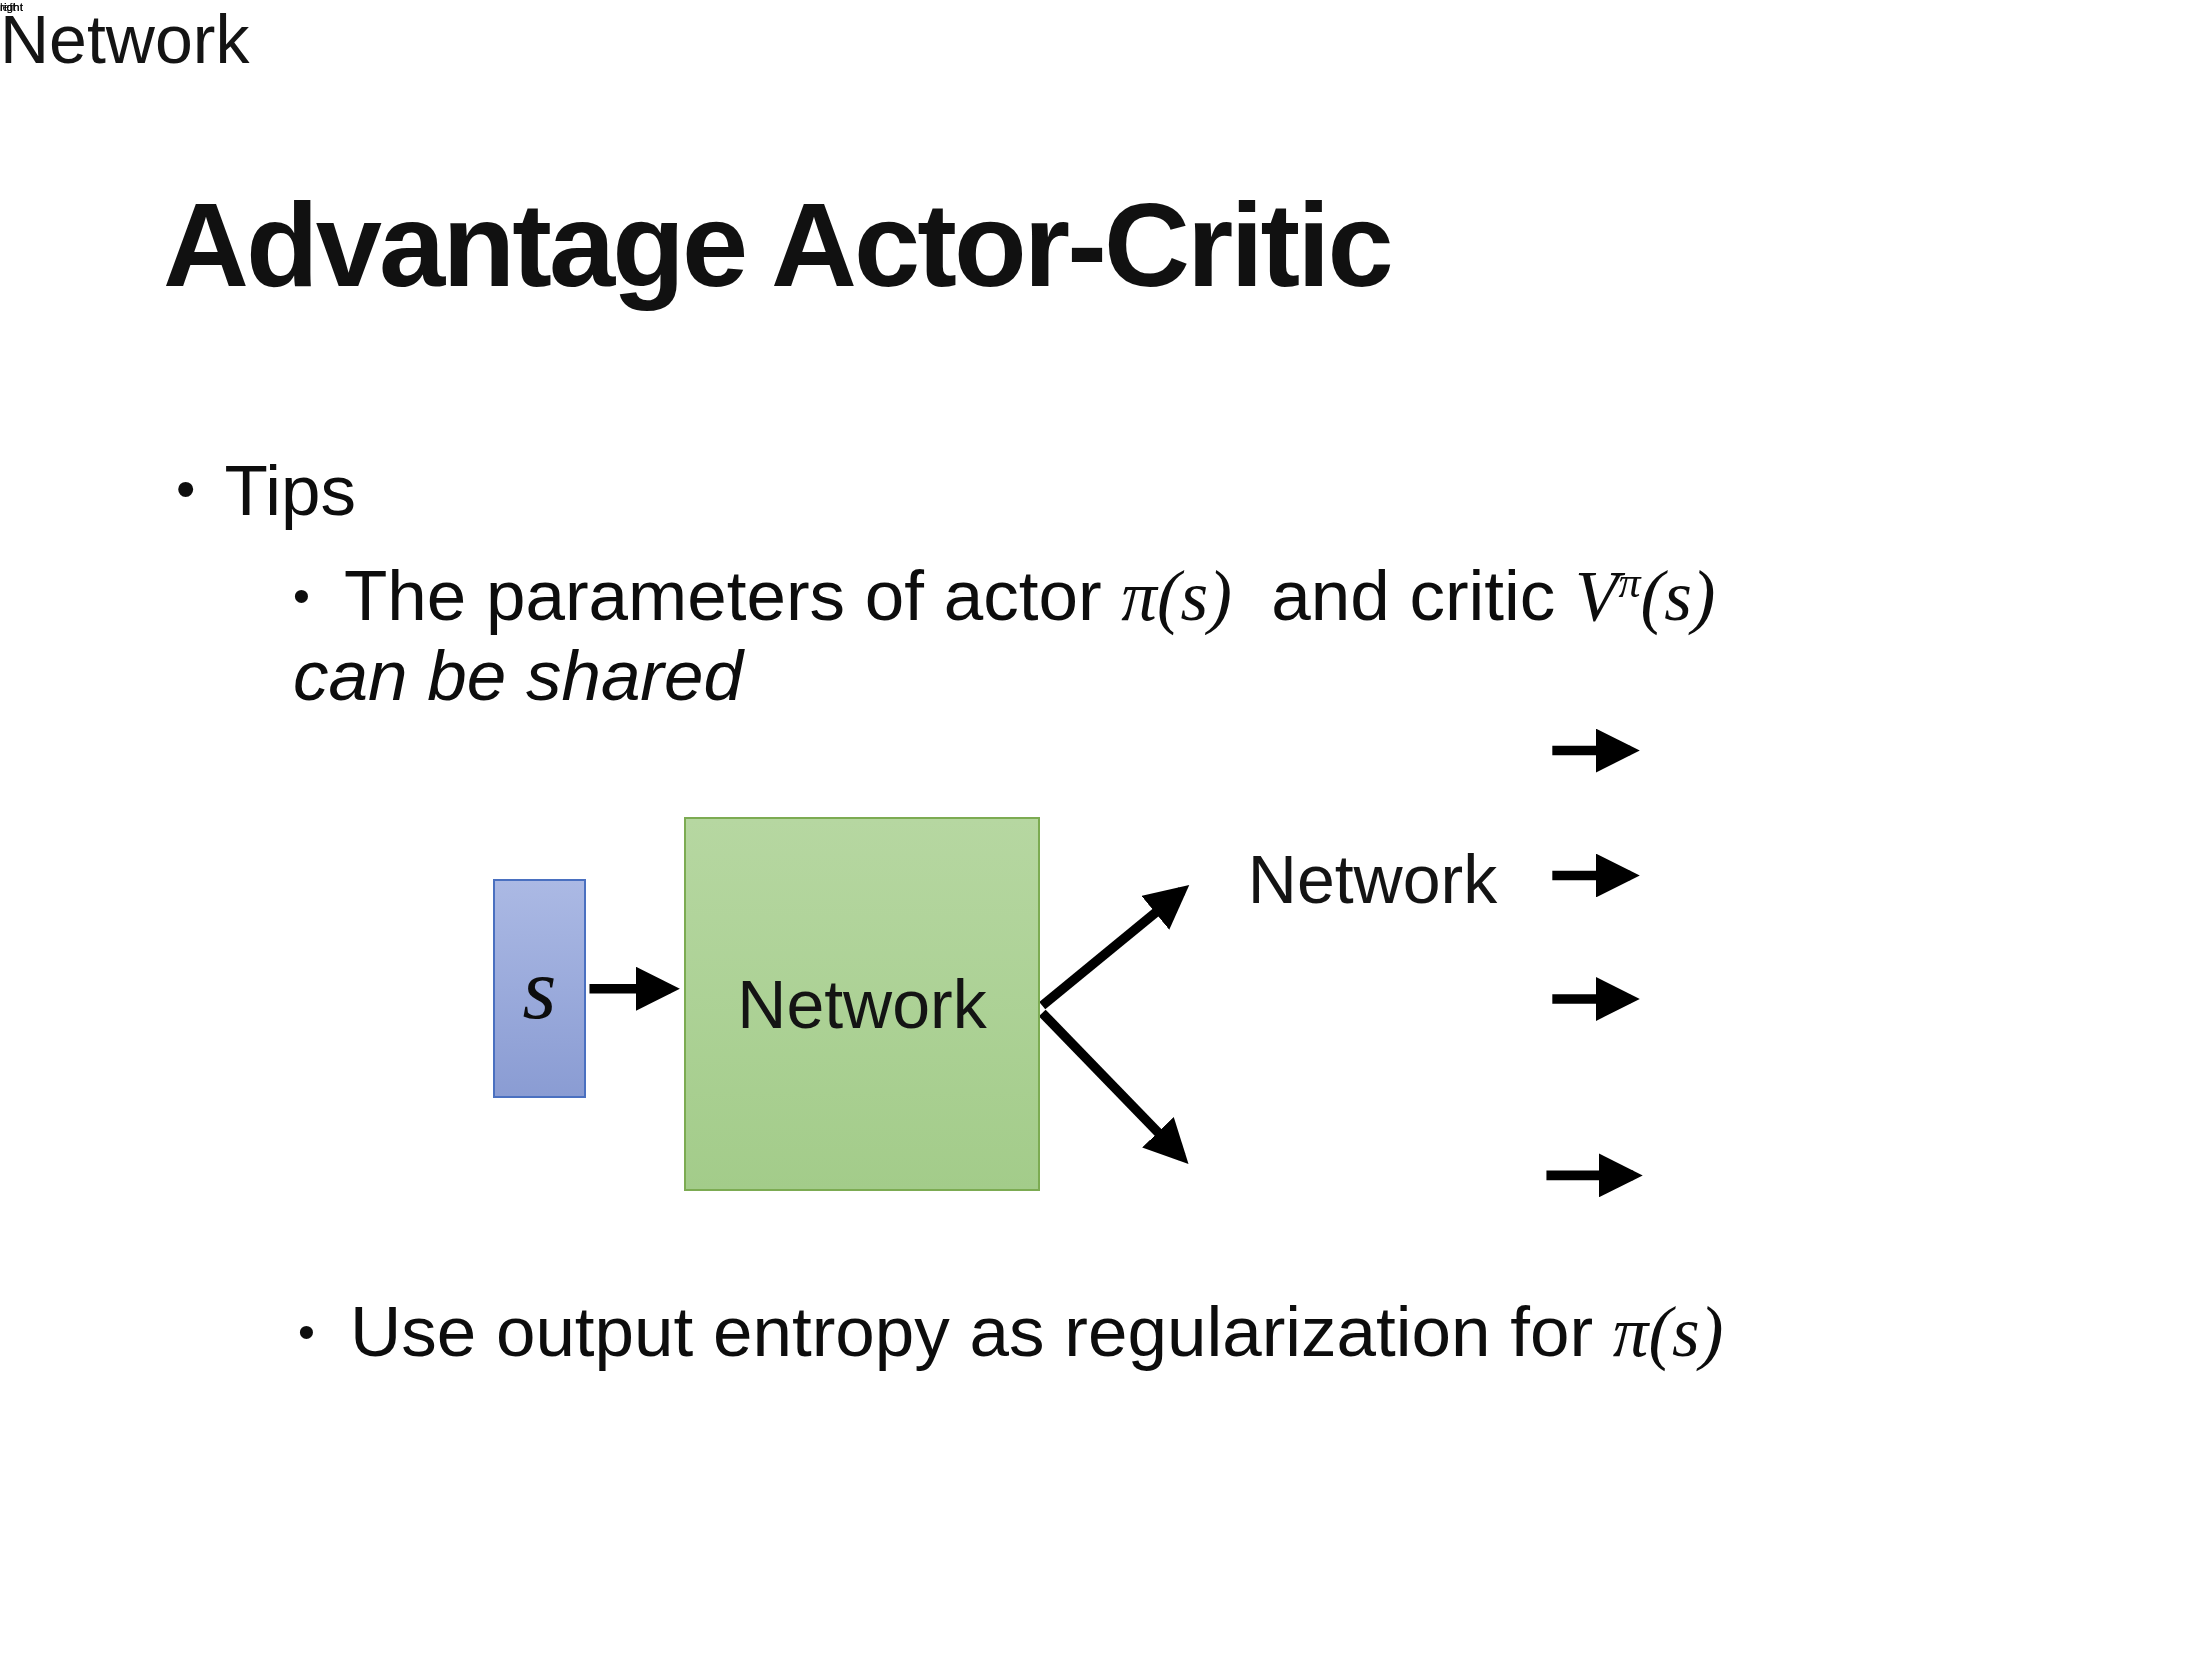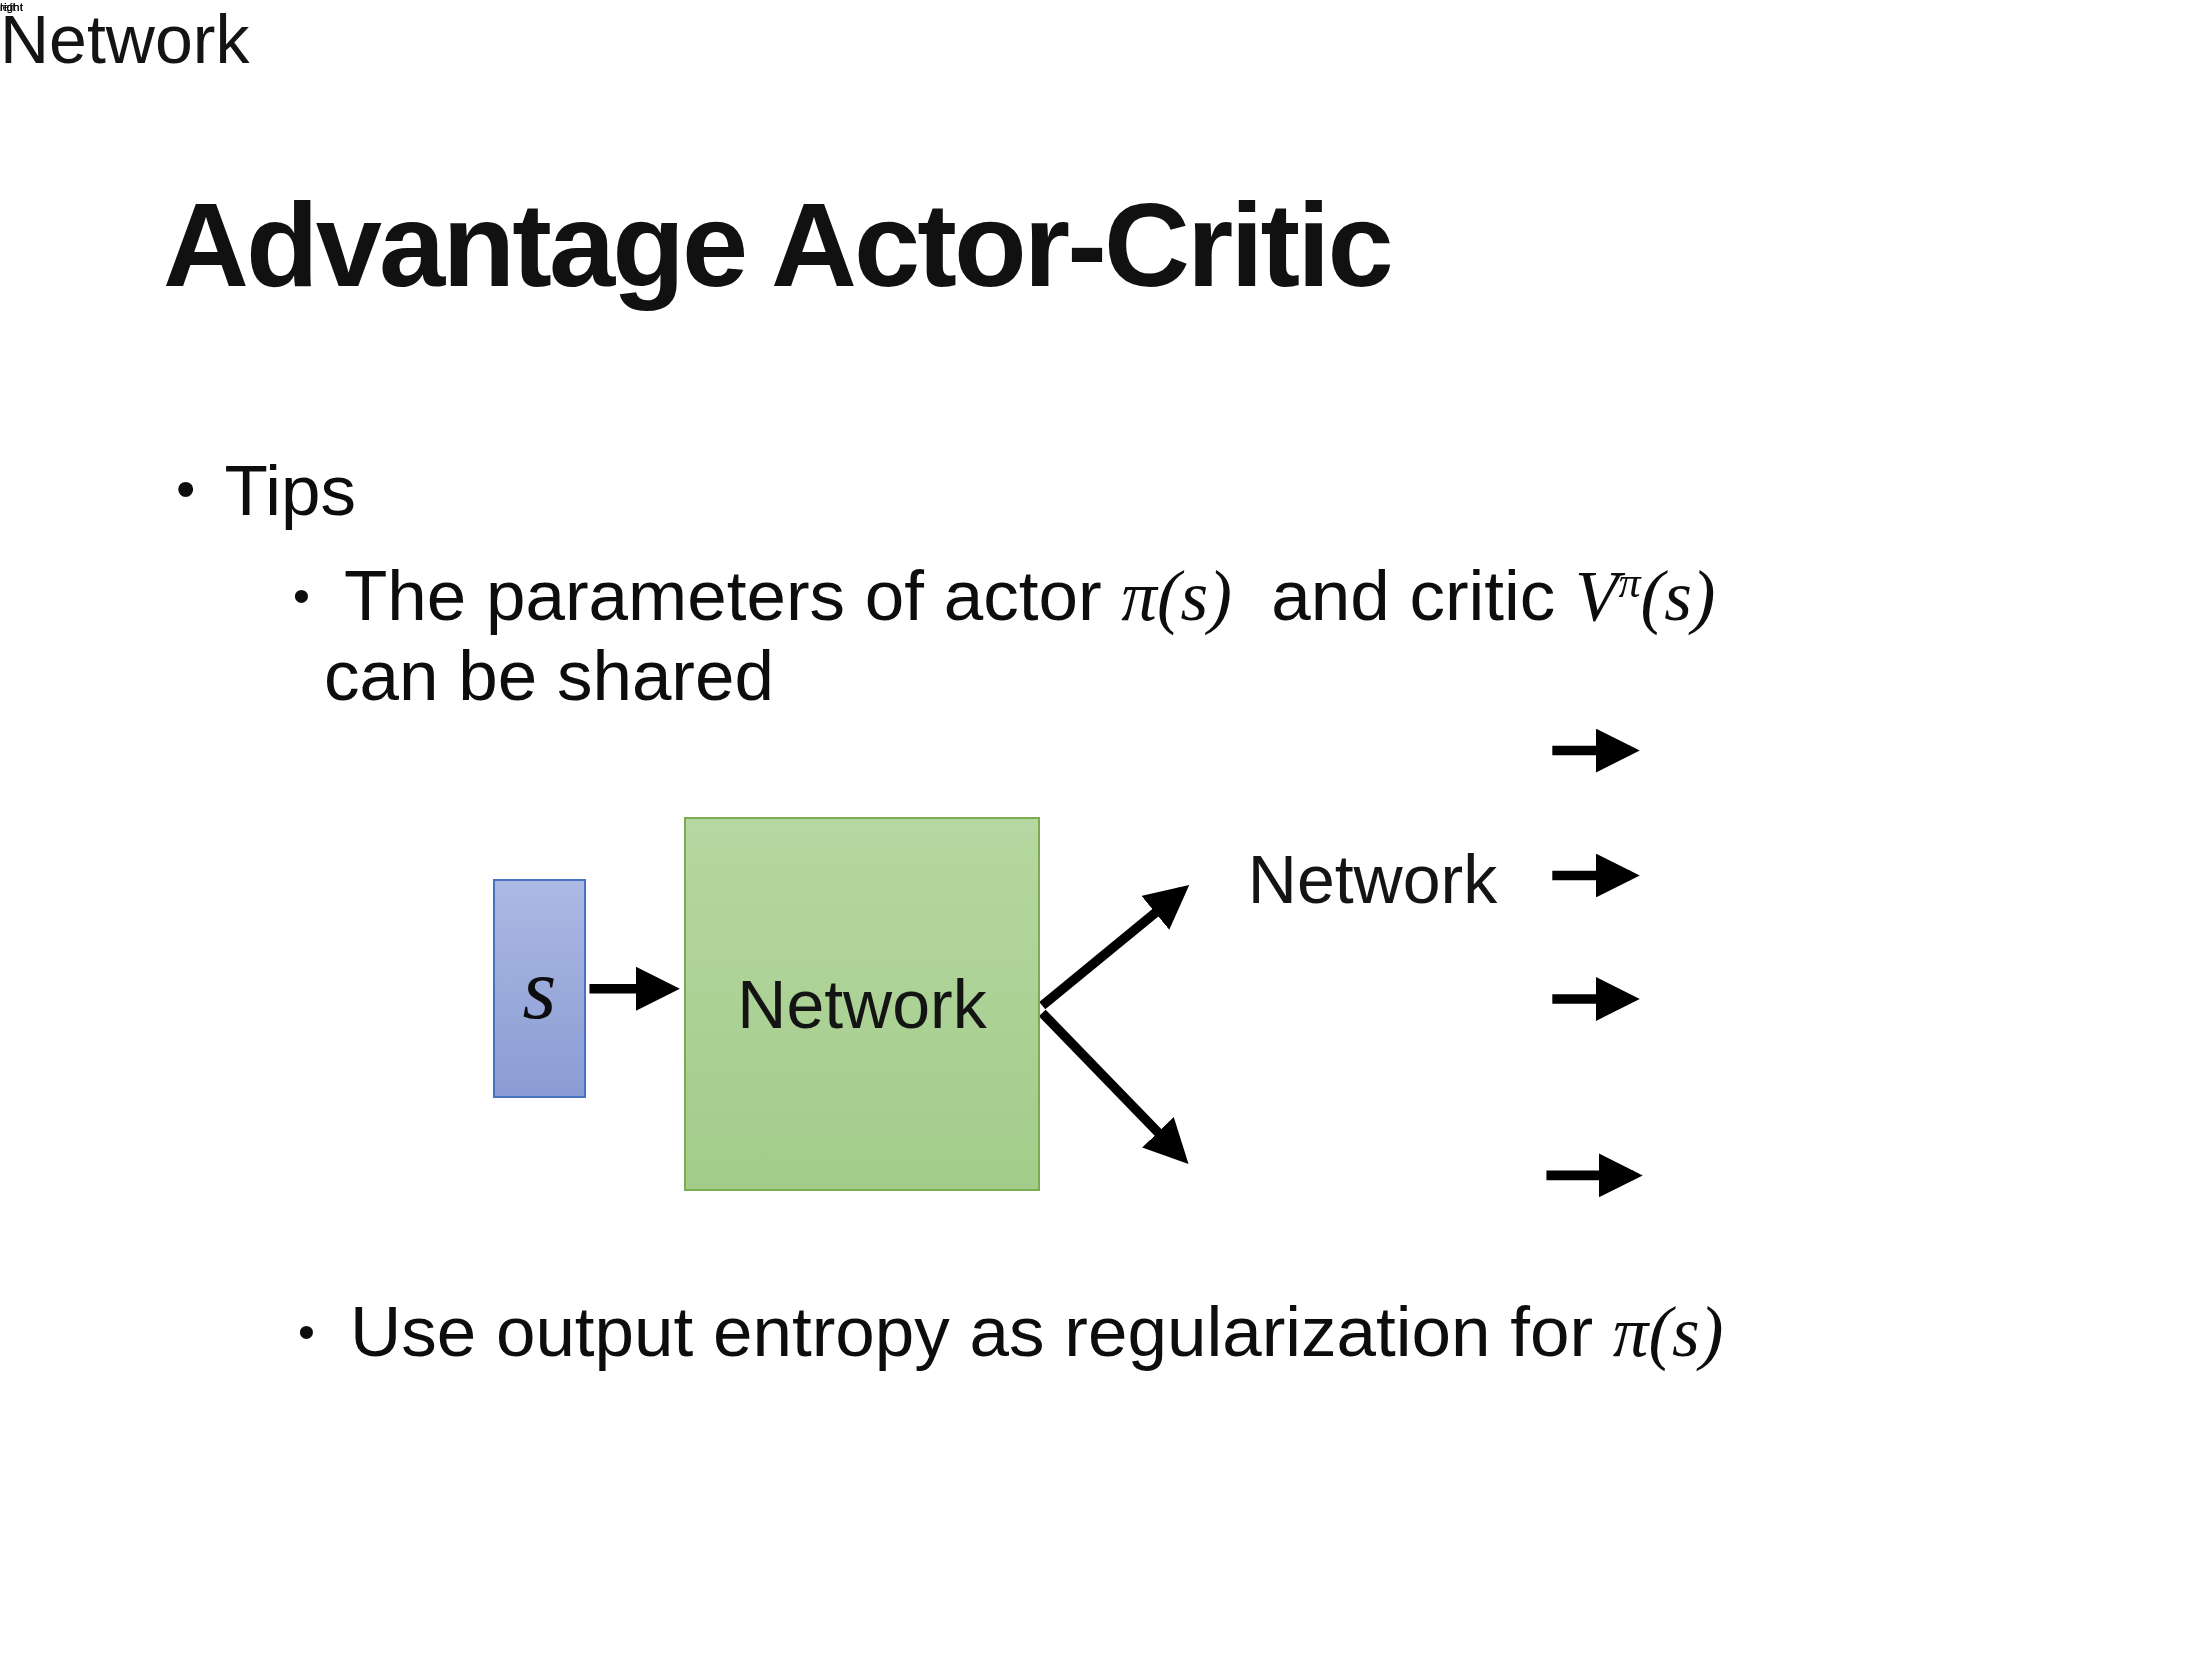--- a/index.html
+++ b/index.html
@@ -11,21 +11,21 @@
          font-weight:700;white-space:nowrap;color:#111;}
 
   .line{position:absolute;white-space:nowrap;font-size:71px;}
   .bullet{display:inline-block;}
 
   .tips-line{left:176px;top:450px;}
   .tips-line .bullet{font-size:0.78em;vertical-align:0.12em;margin-right:29px;}
 
   .shared-block{position:absolute;left:293px;top:556px;font-size:71px;line-height:79px;}
   .shared-block .bullet{font-size:0.68em;vertical-align:0.16em;margin-right:34px;}
-  .shared-line2{margin-left:31px;}
+  .shared-line2{font-style:italic;}
 
   .entropy-line{left:298px;top:1291px;}
   .entropy-line .bullet{font-size:0.68em;vertical-align:0.16em;margin-right:35px;}
 
   .exploration-line{left:395px;top:1405px;}
   .exploration-line .bullet{font-size:0.62em;vertical-align:0.20em;margin-right:29px;}
 
   .math{font-family:"Liberation Serif",serif;font-style:italic;}
   sup.math{font-size:0.62em;vertical-align:0.52em;line-height:0;}
 

